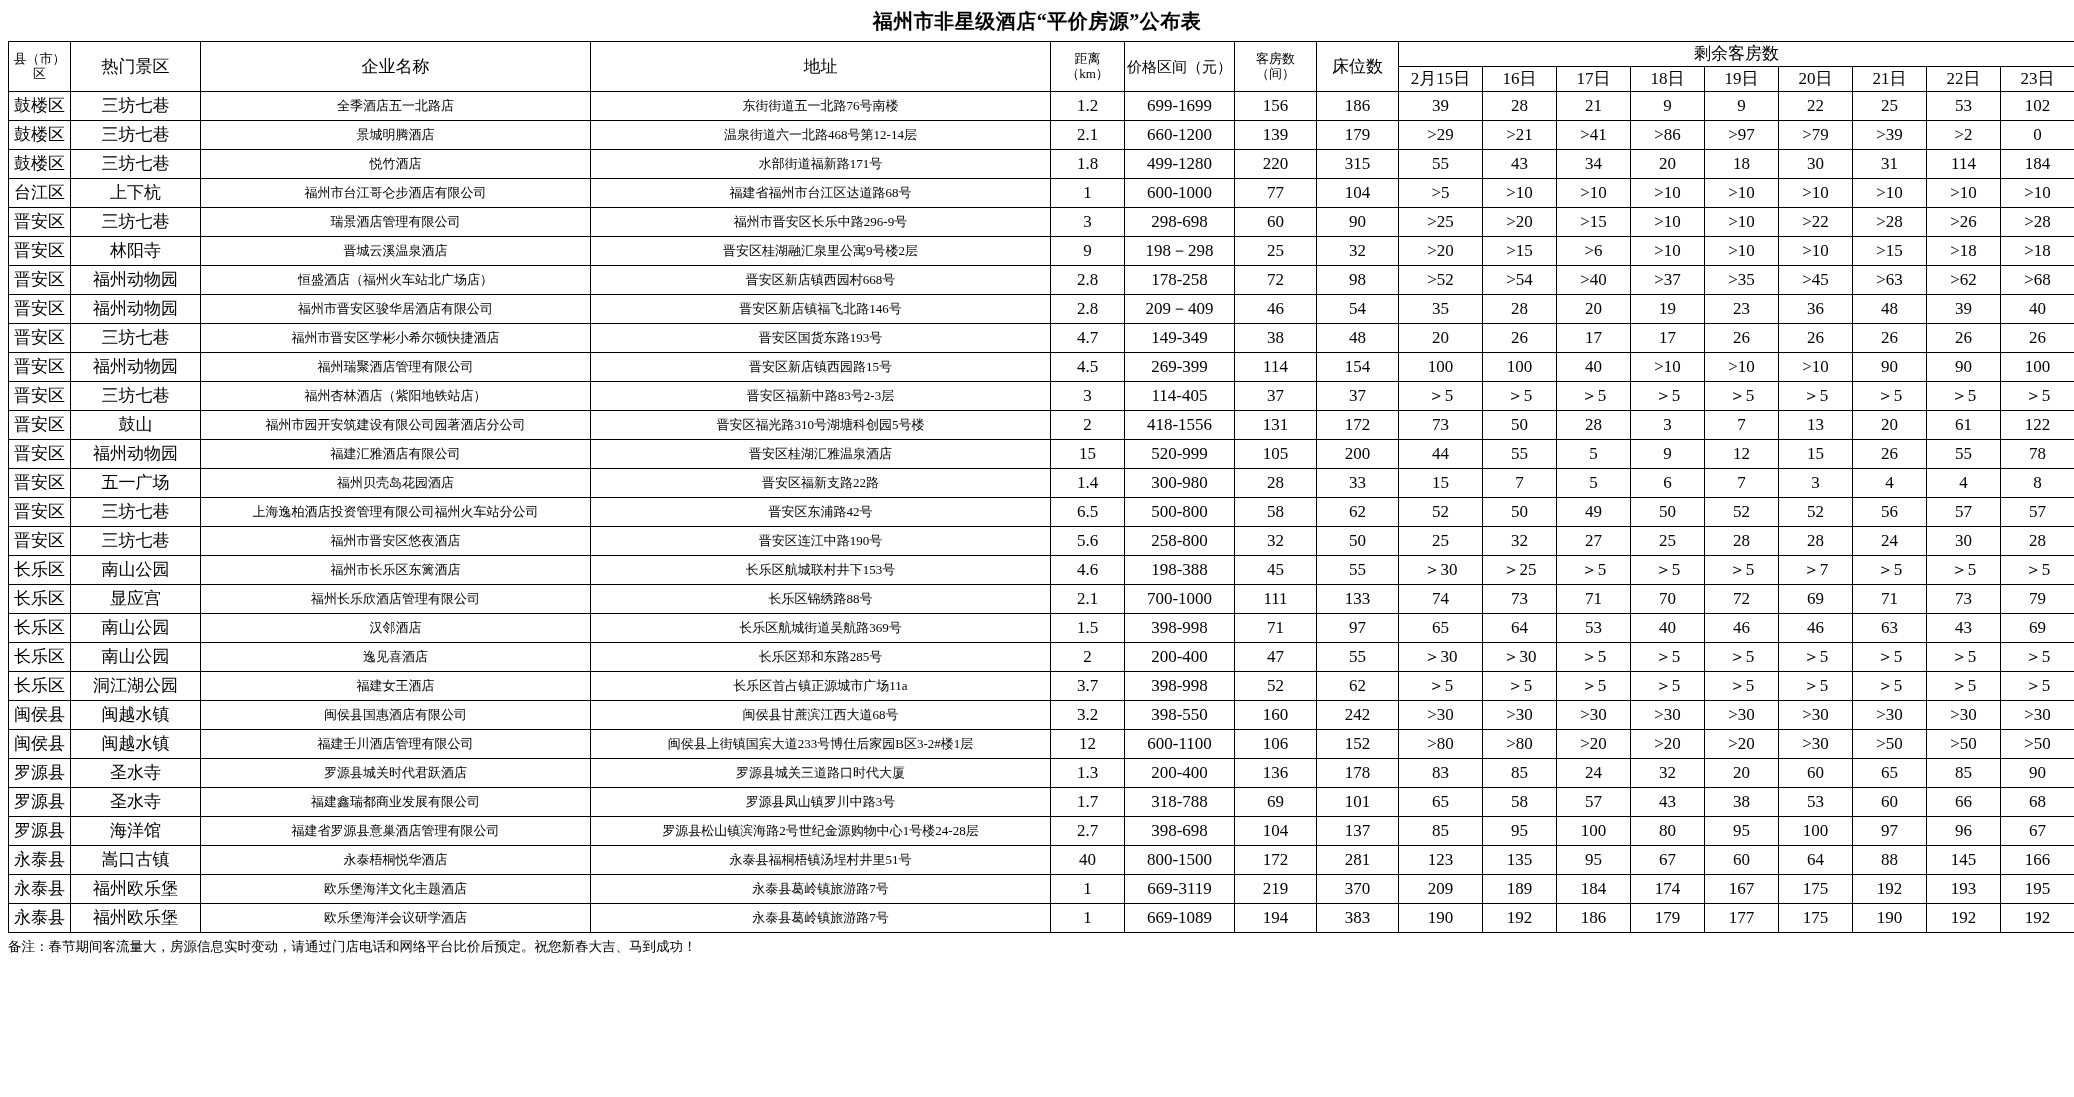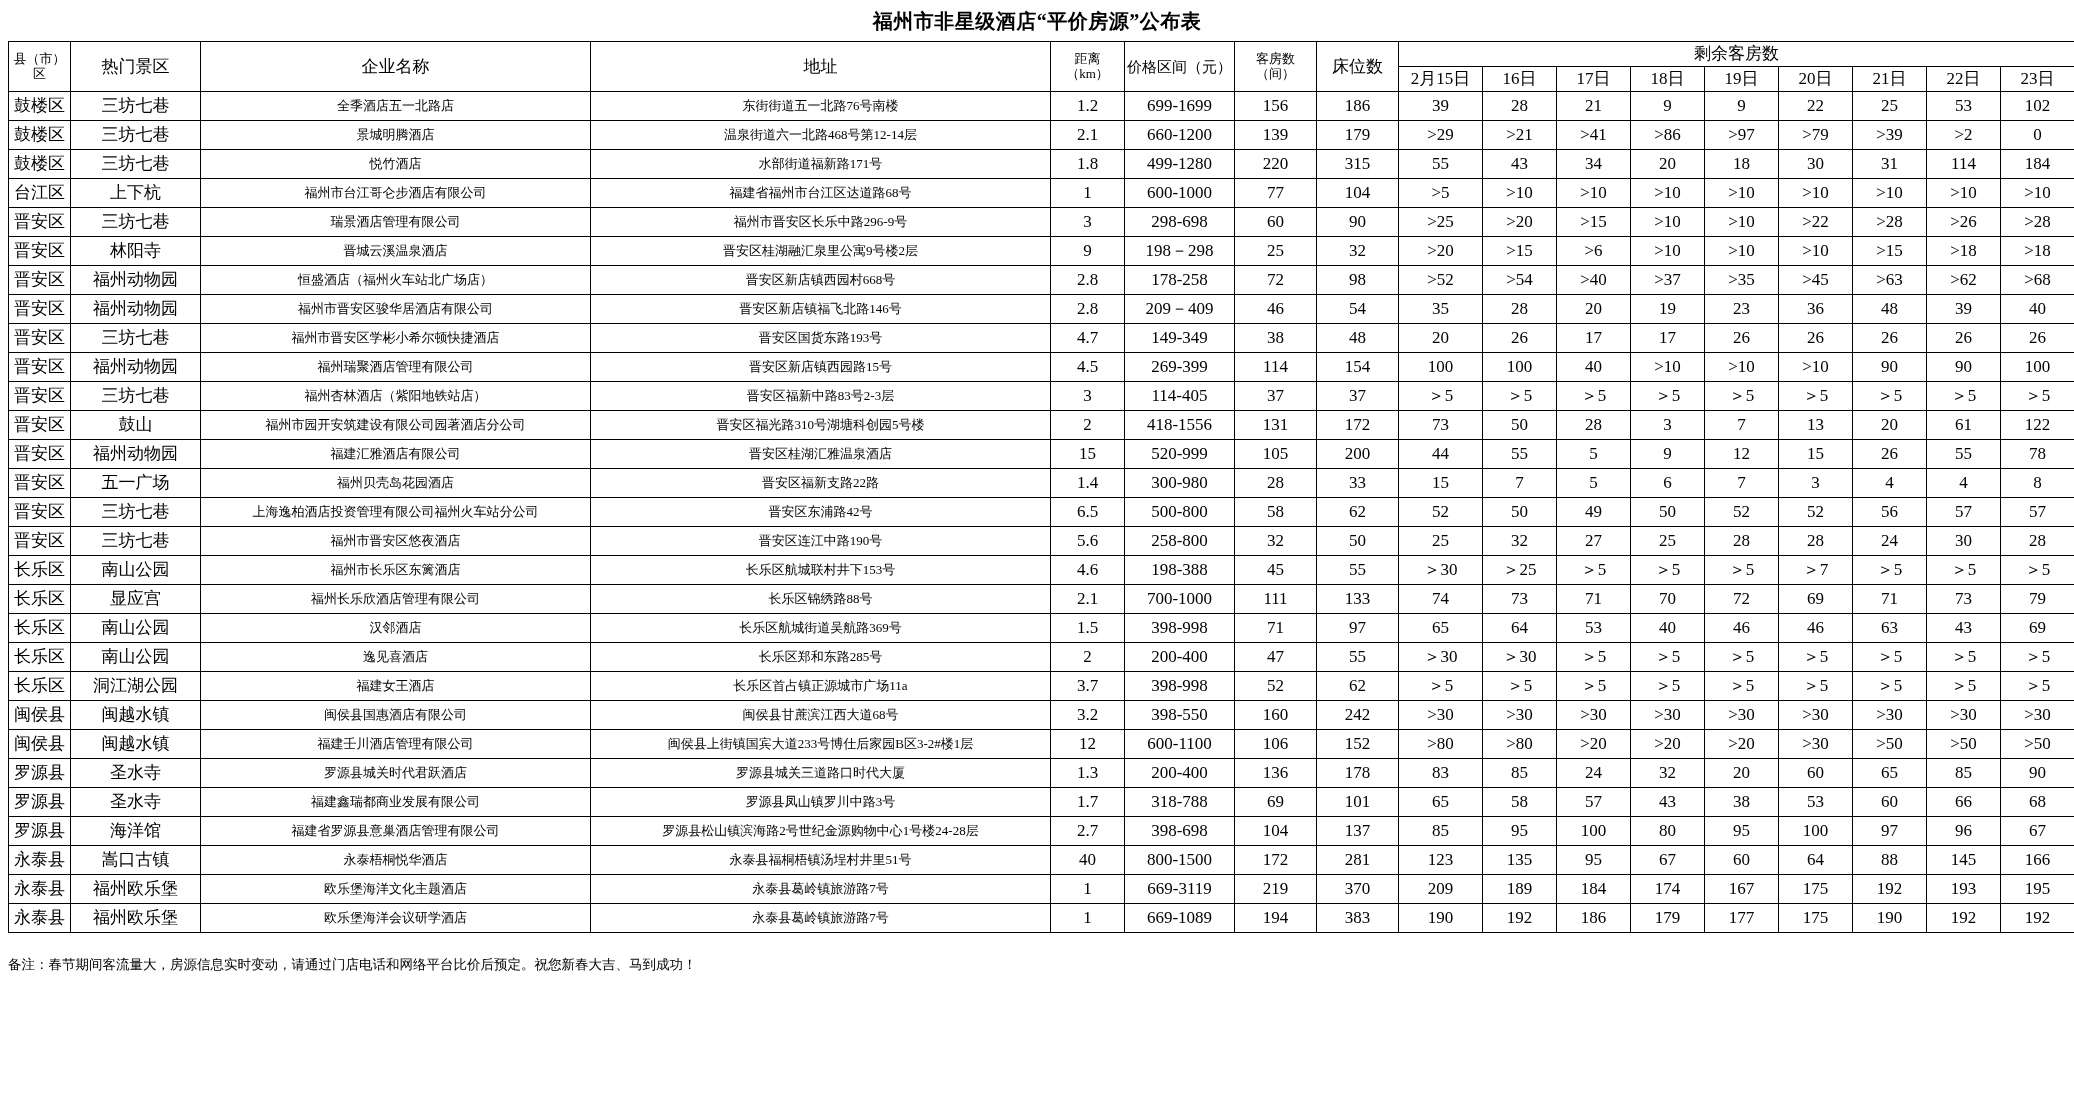--- a/index.html
+++ b/index.html
@@ -61,21 +61,21 @@
     font-size: 15px;
   }
   tbody td {
     height: 28px;
     font-size: 17px;
   }
   td.name, td.addr {
     font-size: 13px;
   }
   .remark {
-    margin-top: 23px;
+    margin-top: 5px;
     font-size: 13.5px;
     font-family: Liberation Serif, serif;
     letter-spacing: 0px;
   }
   
   col.c-district { width: 62px; }
   col.c-scenic   { width: 130px; }
   col.c-company  { width: 390px; }
   col.c-address  { width: 460px; }
   col.c-distance { width: 74px; }

